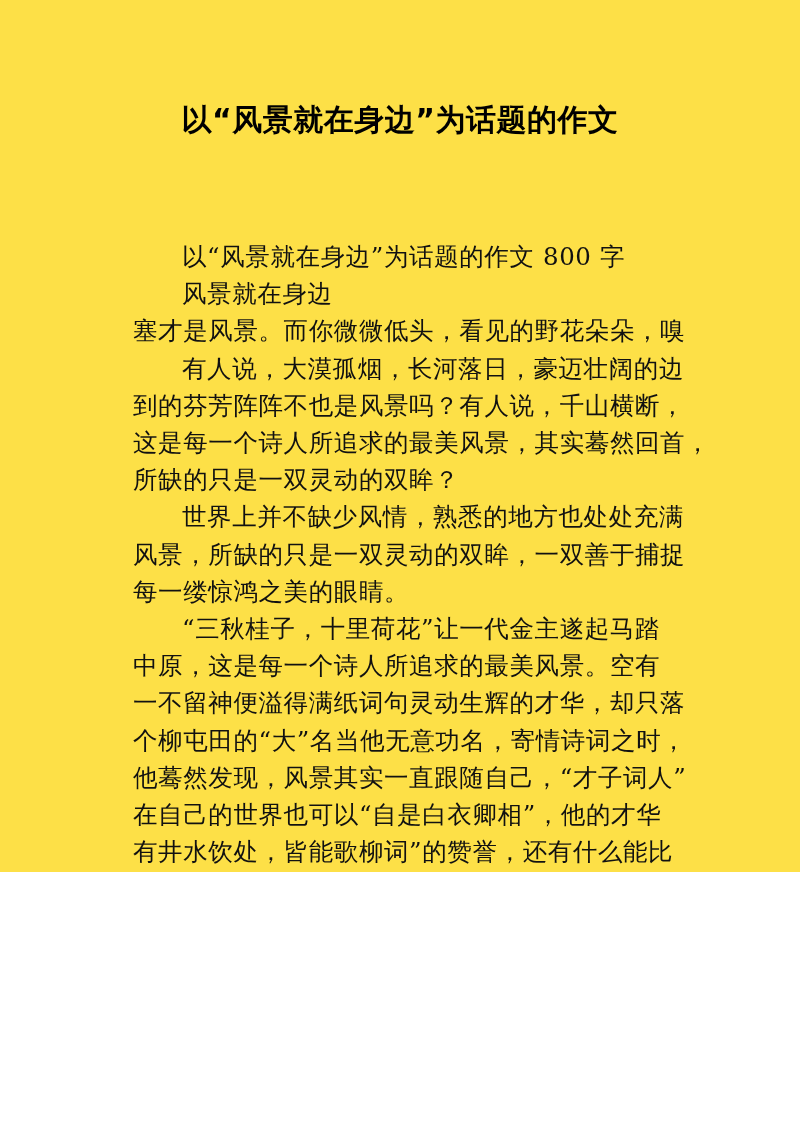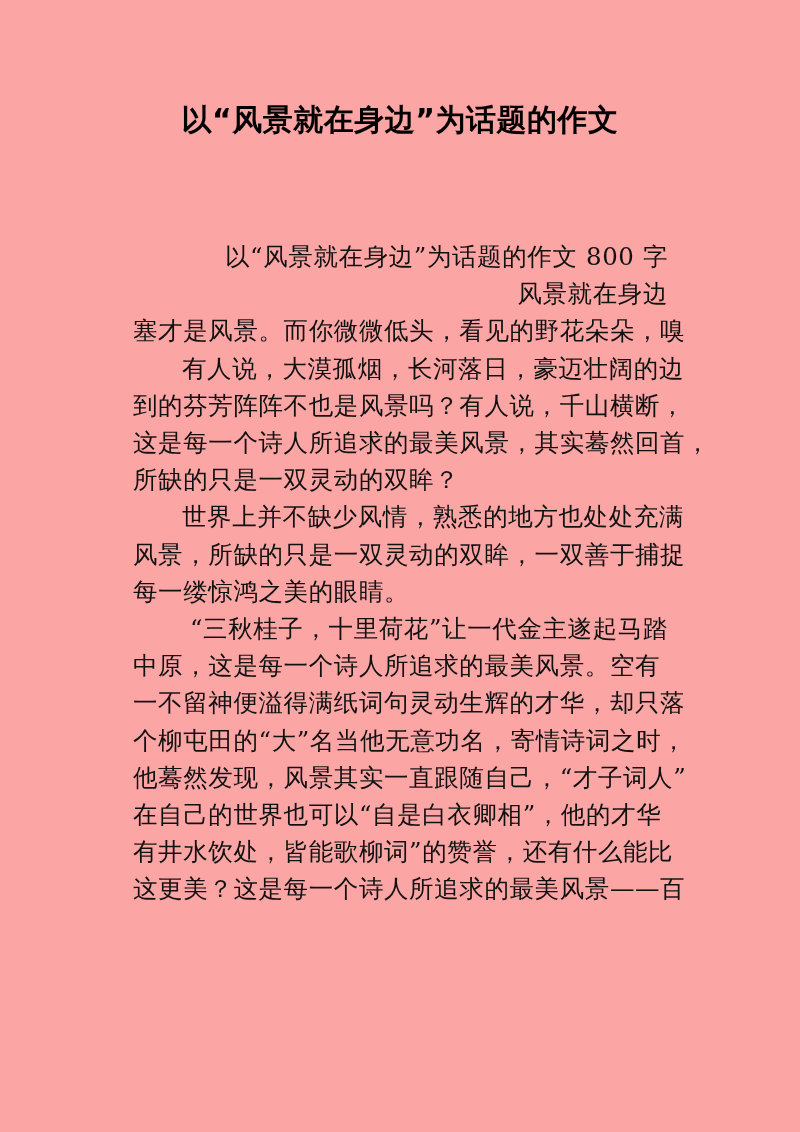--- a/index.html
+++ b/index.html
@@ -11,22 +11,22 @@
       width: 800px;
       height: 1132px;
       position: relative;
       overflow: hidden;
       color: #111111;
     }
     .page {
       position: absolute;
       left: 0; top: 0;
       width: 800px;
-      height: 1132px;
-      background: #fca5a5;
+      height: 872px;
+      background: #fde047;
     }
     .title {
       position: absolute;
       left: 0;
       top: 98px;
       width: 800px;
       text-align: center;
       font-family: "DejaVu Sans", "Liberation Sans", sans-serif;
       font-weight: bold;
       font-size: 30px;
@@ -48,21 +48,20 @@
       color: #111111;
     }
     .body-text .line {
       display: block;
       white-space: nowrap;
       overflow: visible;
       letter-spacing: 0.6px;
     }
     .body-text .indent {
       padding-left: 49px;
-      text-align: right;
     }
   </style>
 </head>
 <body>
 
 <div class="page">
 
   <div class="title">
     <span class="line">以“风景就在身边”为话题的作文</span>
   </div>
@@ -86,17 +85,16 @@
     </div>
 
     <div>
       <span class="line indent">“三秋桂子，十里荷花”让一代金主遂起马踏</span>
       <span class="line">中原，这是每一个诗人所追求的最美风景。空有</span>
       <span class="line">一不留神便溢得满纸词句灵动生辉的才华，却只落</span>
       <span class="line">个柳屯田的“大”名当他无意功名，寄情诗词之时，</span>
       <span class="line">他蓦然发现，风景其实一直跟随自己，“才子词人”</span>
       <span class="line">在自己的世界也可以“自是白衣卿相”，他的才华</span>
       <span class="line">有井水饮处，皆能歌柳词”的赞誉，还有什么能比</span>
-      <span class="line">这更美？这是每一个诗人所追求的最美风景——百</span>
     </div>
   </div>
 
 </div>
 
 </body></html>

